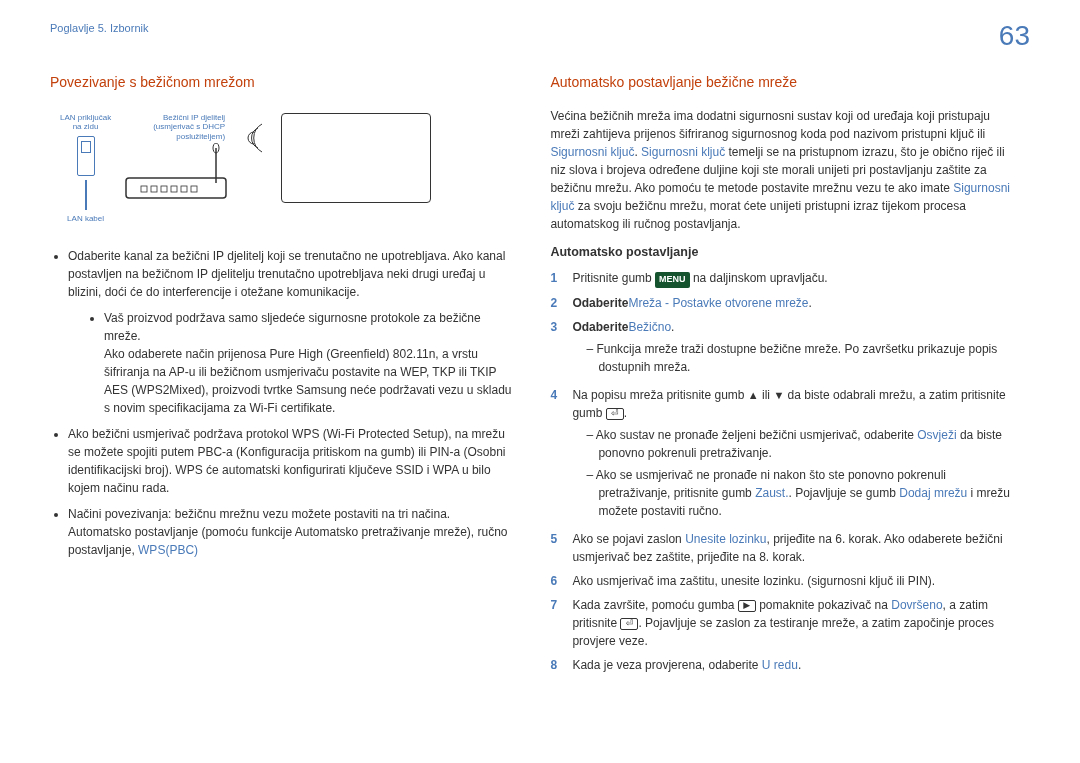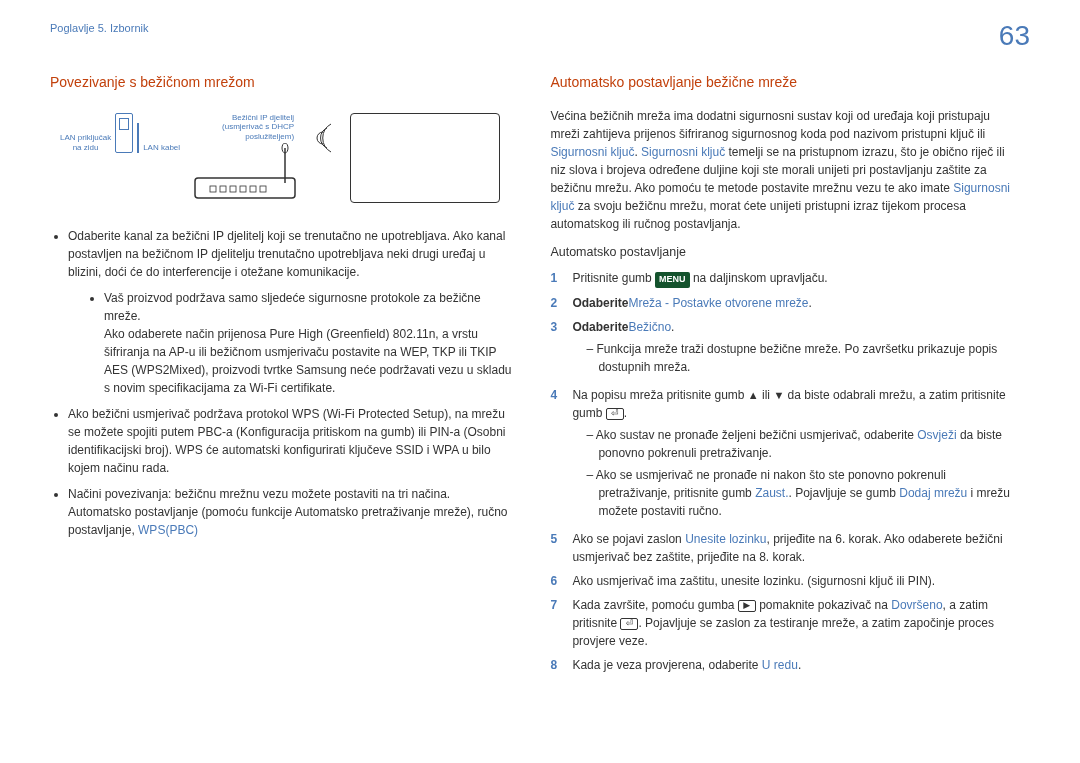--- a/index.html
+++ b/index.html
@@ -50,34 +50,34 @@
   }
   h2 {
     font-size: 14px;
     color: #c2410c;
     font-weight: 400;
     margin-bottom: 14px;
   }
   h3 {
     font-size: 12.5px;
     color: #333;
-    font-weight: 400;
+    font-weight: 700;
     margin: 10px 0 8px 0;
   }
   .diagram {
     display: flex;
     align-items: flex-start;
     gap: 10px;
     margin-bottom: 18px;
     padding: 6px 0 6px 10px;
   }
   .diag-lan {
     display: flex;
-    flex-direction: row;
-    align-items: flex-end;
+    flex-direction: column;
+    align-items: center;
     gap: 4px;
   }
   .diag-label {
     font-size: 8px;
     color: #4a7ab8;
     text-align: center;
     line-height: 1.2;
   }
   .lan-port {
     width: 18px;

